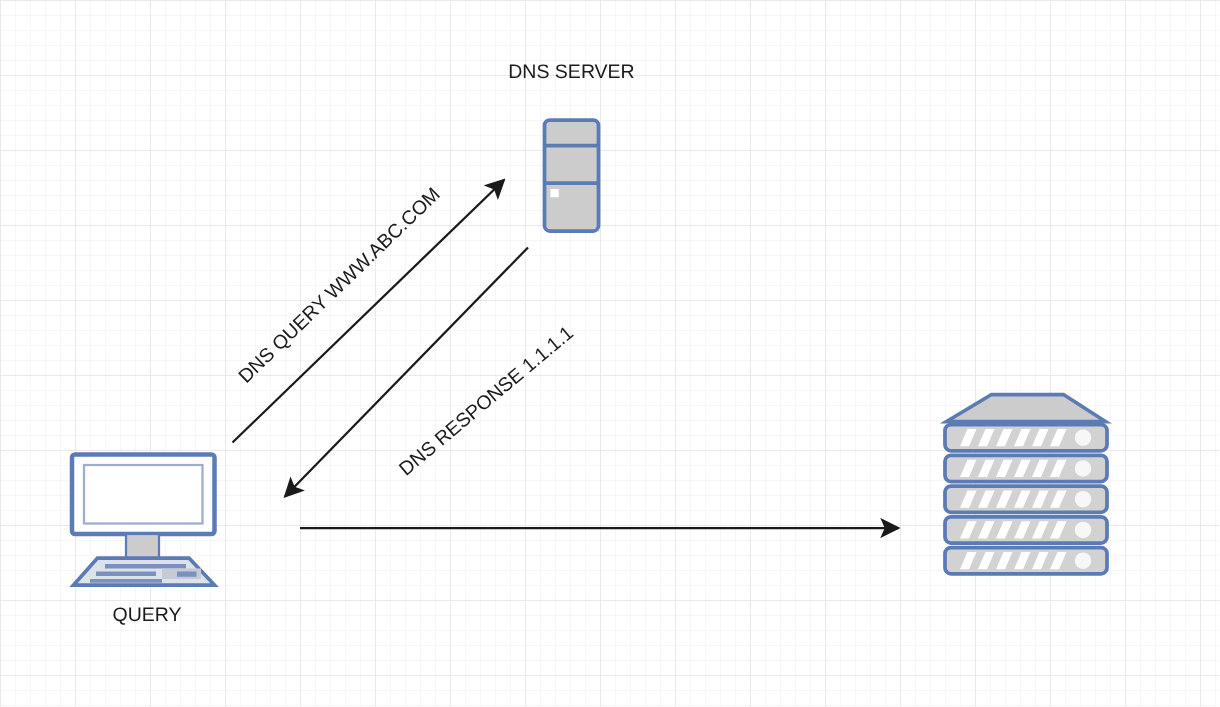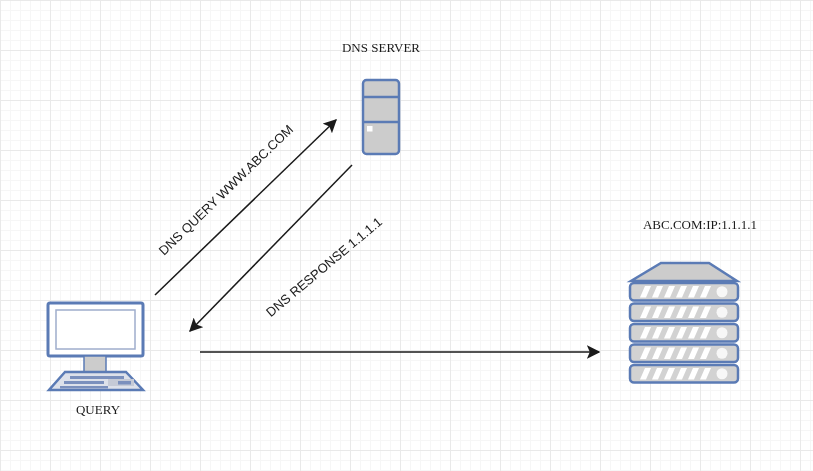--- a/index.html
+++ b/index.html
@@ -19,21 +19,20 @@
     font-family: "Liberation Sans", "DejaVu Sans", sans-serif;
   }
   svg.layer { position: absolute; left: 0; top: 0; }
   .label {
     position: absolute;
     font-size: 13px;
     line-height: 16px;
     color: #1a1a1a;
     white-space: nowrap;
     transform: translateX(-50%);
-    font-family: Liberation Serif, serif;
   }
   .edge-label {
     position: absolute;
     font-size: 13px;
     color: #1a1a1a;
     white-space: nowrap;
   }
   .edge-label.query    { left: 226px; top: 190px; transform: translate(-50%,-50%) rotate(-44deg); }
   .edge-label.response { left: 324px; top: 267px; transform: translate(-50%,-50%) rotate(-40deg); }
 </style>
@@ -96,19 +95,18 @@
       <use href="#rackUnit" transform="translate(0,324)"></use>
       <use href="#rackUnit" transform="translate(0,344.5)"></use>
       <use href="#rackUnit" transform="translate(0,365)"></use>
     </g>
   </svg>
 
   <div class="label" style="left:381px; top:40px;">DNS SERVER</div>
 
   <div class="label" style="left:98px; top:402px;">QUERY</div>
 
-  <div class="label" style="left:700px; top:217px;">ABC.COM:IP:1.1.1.1</div>
 
   <div class="edge-label query">DNS QUERY WWW.ABC.COM</div>
 
   <div class="edge-label response">DNS RESPONSE 1.1.1.1</div>
 
 </div>
 
 </body></html>

